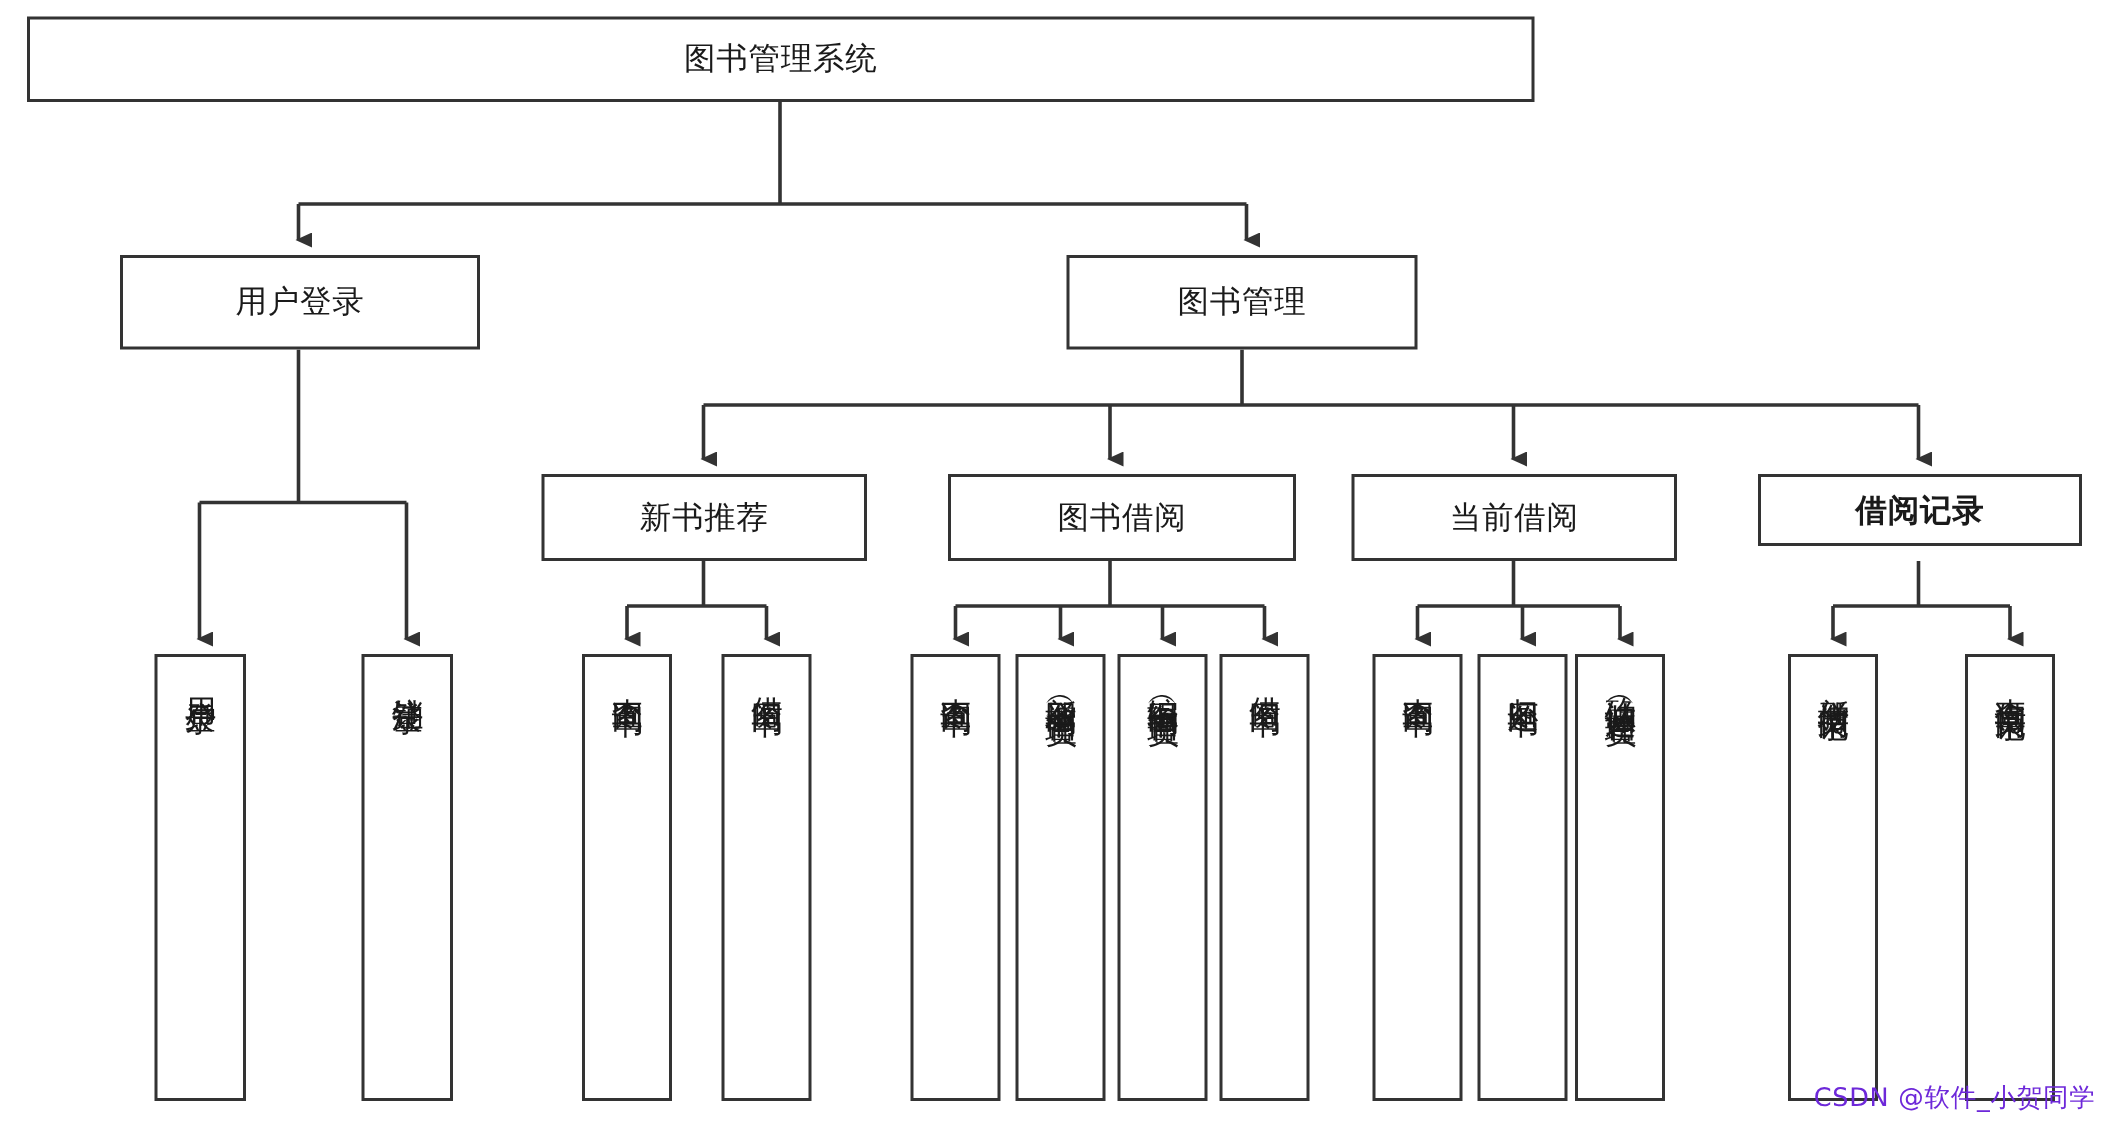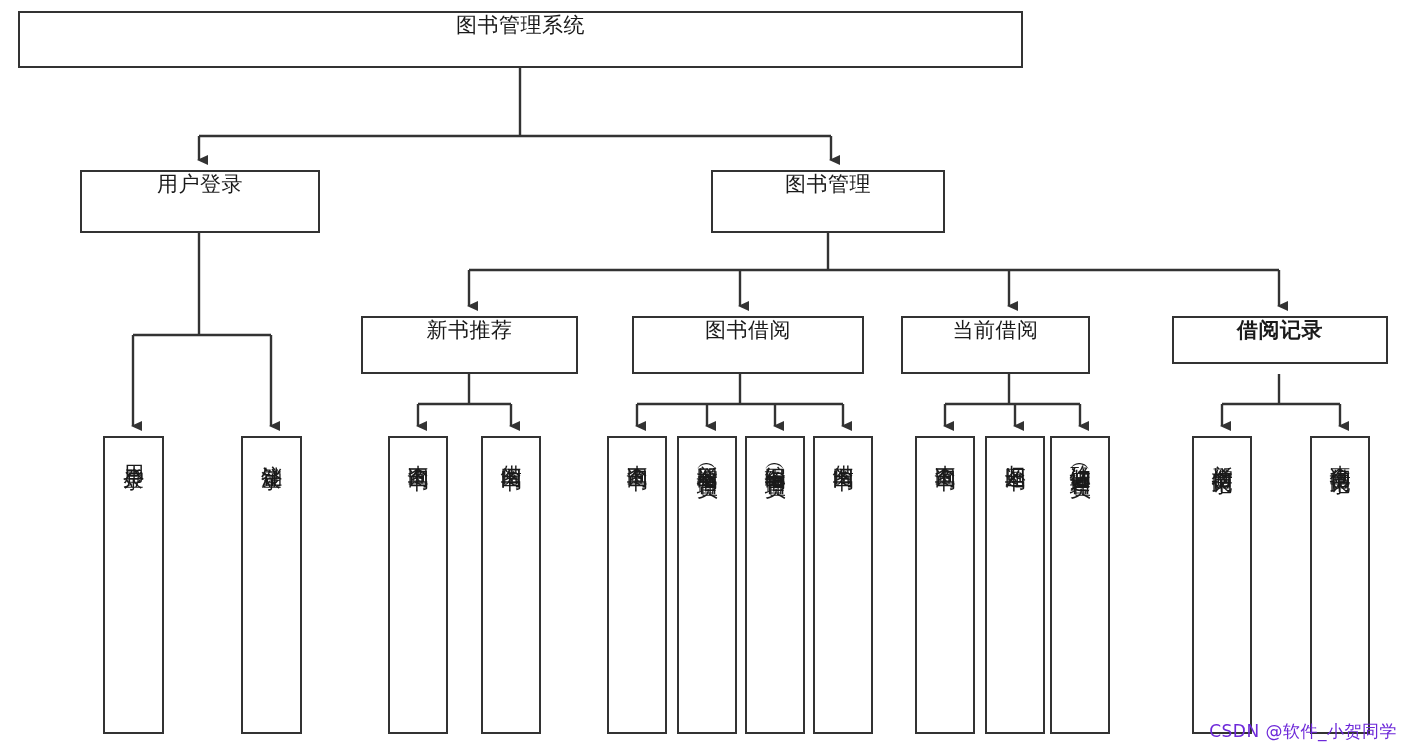--- a/index.html
+++ b/index.html
@@ -25,20 +25,21 @@
     width: 1405px;
     height: 747px;
     pointer-events: none;
   }
   .node {
     position: absolute;
     box-sizing: border-box;
     background: #ffffff;
     border: 2px solid #333333;
     display: flex;
+    align-items: center;
     justify-content: center;
     color: #1a1a1a;
   }
   .node .label {
     display: block;
     text-align: center;
     line-height: 1.18;
     letter-spacing: 0.5px;
   }
   
@@ -138,21 +139,21 @@
   <div class="node horiz" style="left:361px; top:316px; width:217px; height:58px;">
     <span class="label">新书推荐</span>
   </div>
 
   <div class="node horiz" style="left:711px; top:170px; width:234px; height:63px;">
     <span class="label">图书管理</span>
   </div>
   <div class="node horiz" style="left:632px; top:316px; width:232px; height:58px;">
     <span class="label">图书借阅</span>
   </div>
-  <div class="node horiz" style="left:901px; top:316px; width:189px; height:58px;">
+  <div class="node horiz" style="left:901px; top:316px; width:217px; height:58px;">
     <span class="label">当前借阅</span>
   </div>
   <div class="node horiz" style="left:1172px; top:316px; width:216px; height:48px;font-weight:bold;">
     <span class="label">借阅记录</span>
   </div>
 
   <div class="node vert" style="left:103px; top:436px; width:61px; height:298px;">
     <span class="label">用户登录</span>
   </div>
   <div class="node vert" style="left:241px; top:436px; width:61px; height:298px;">

